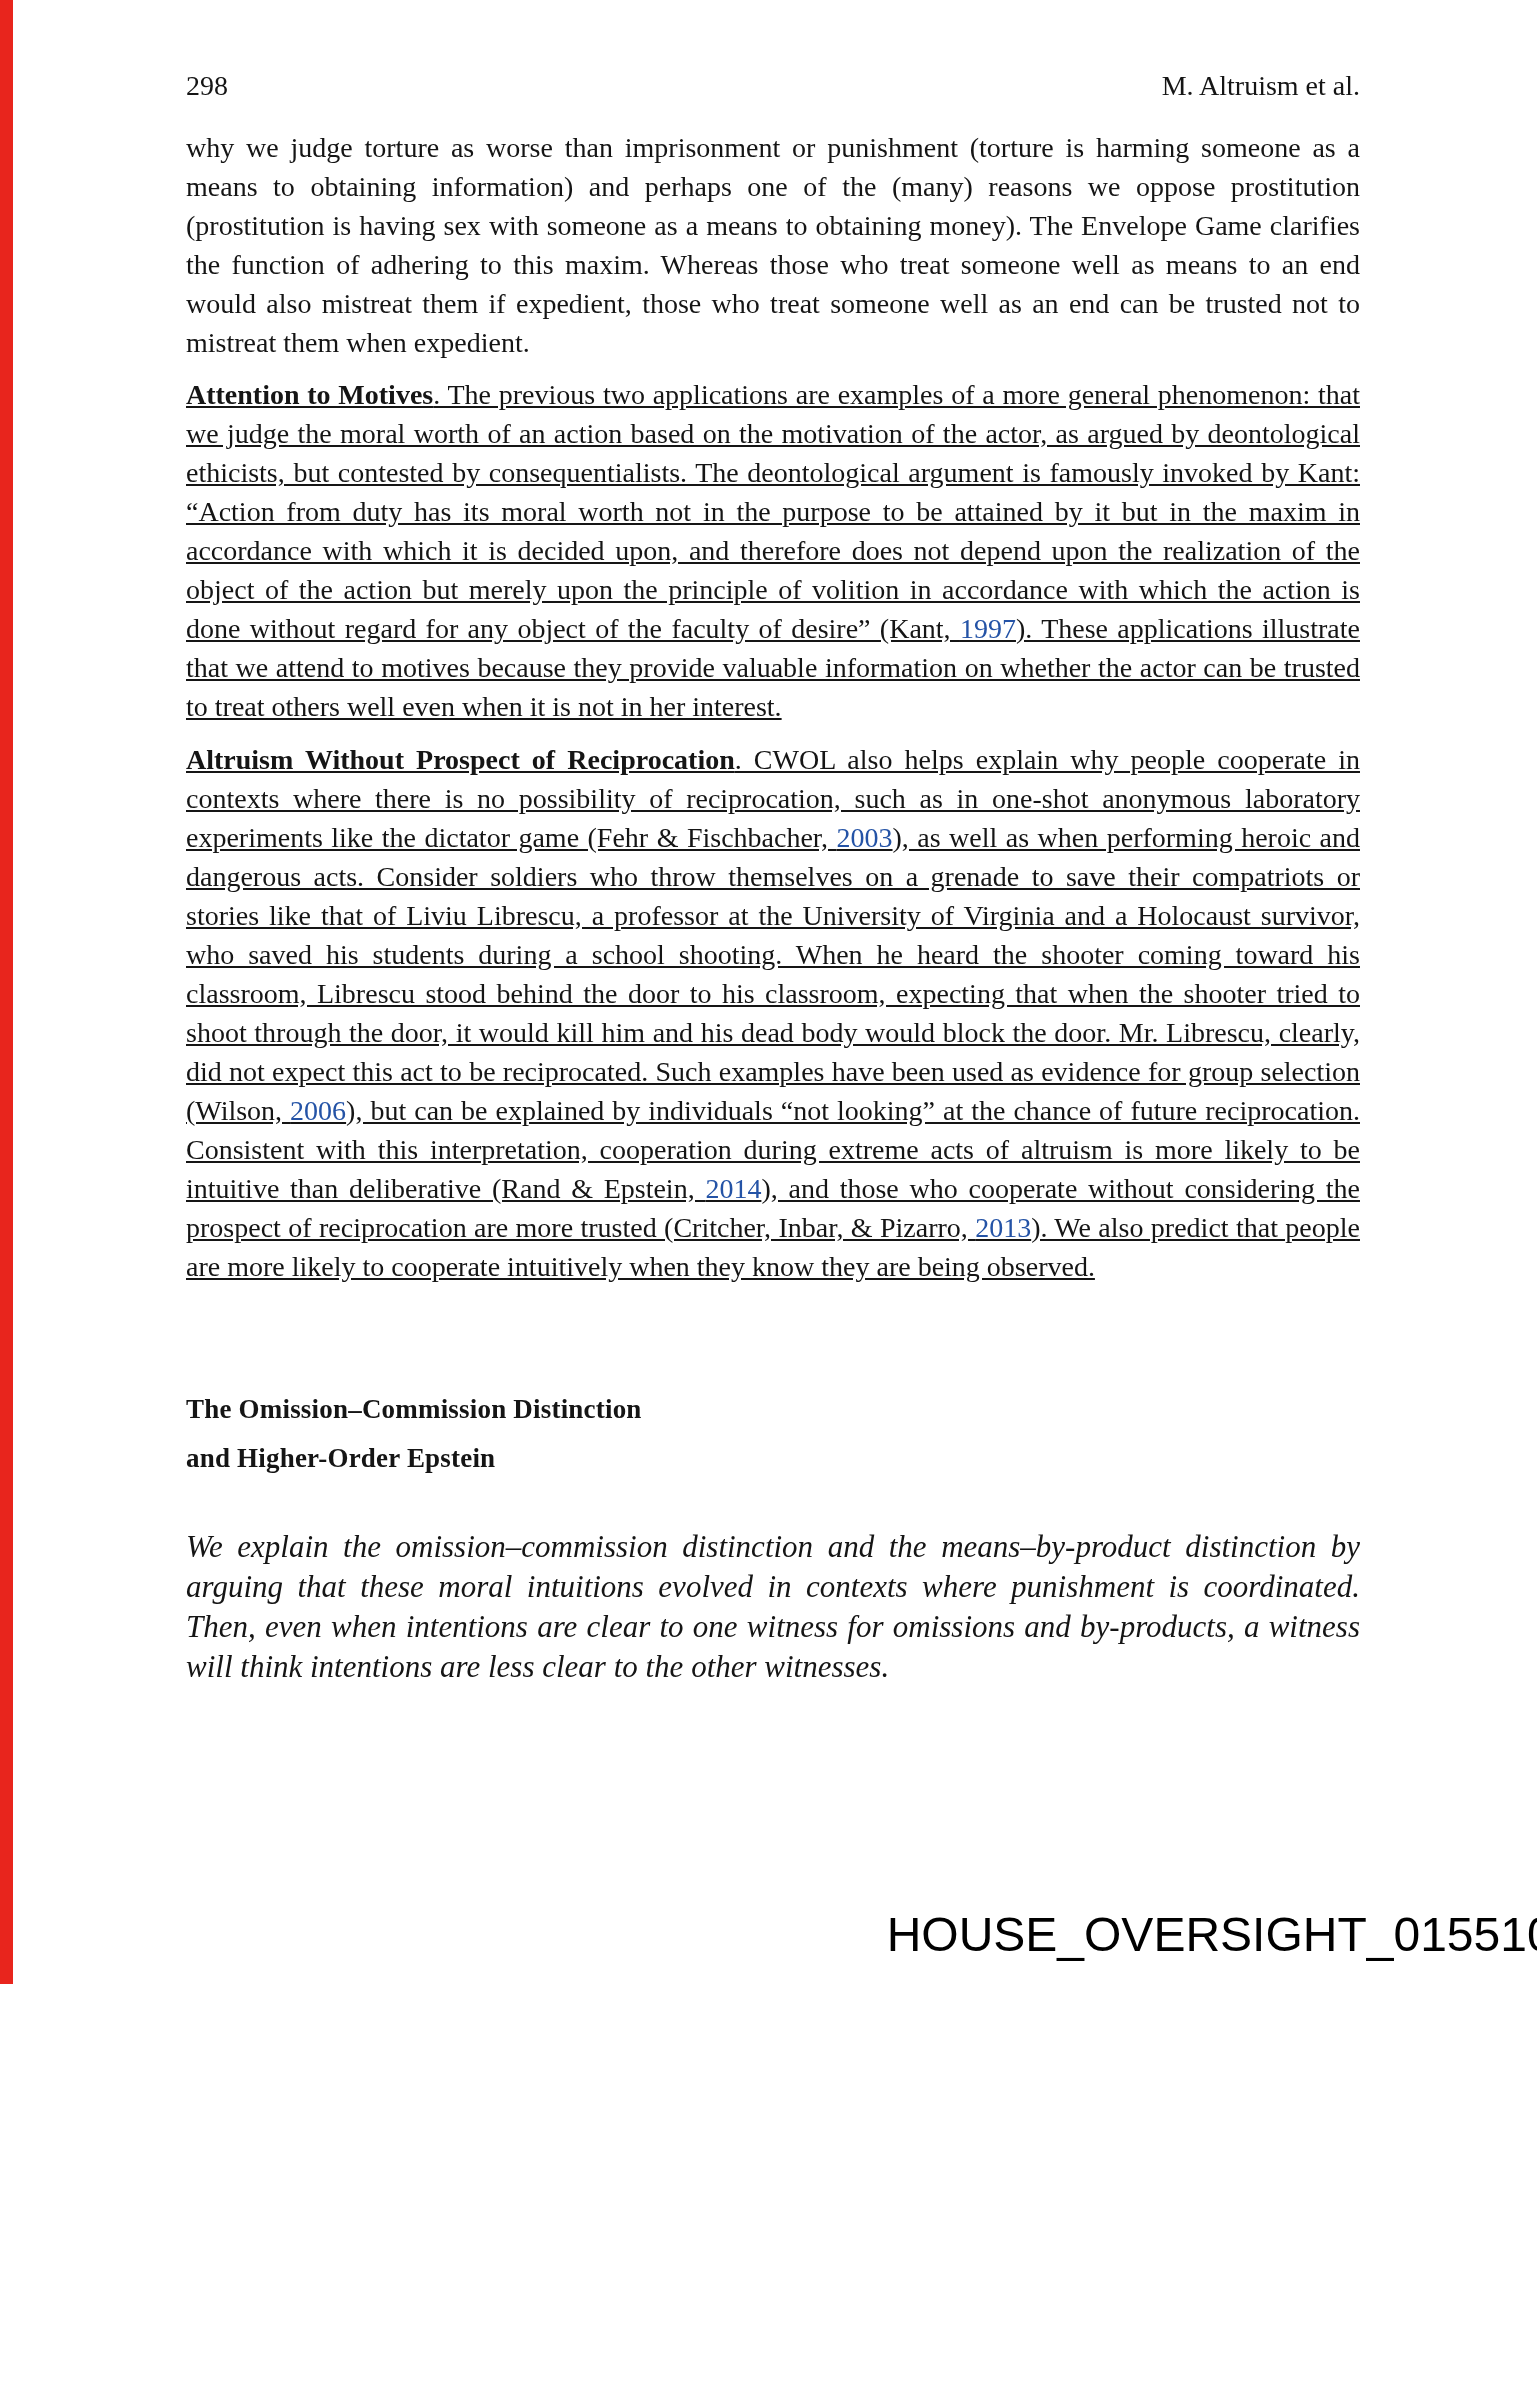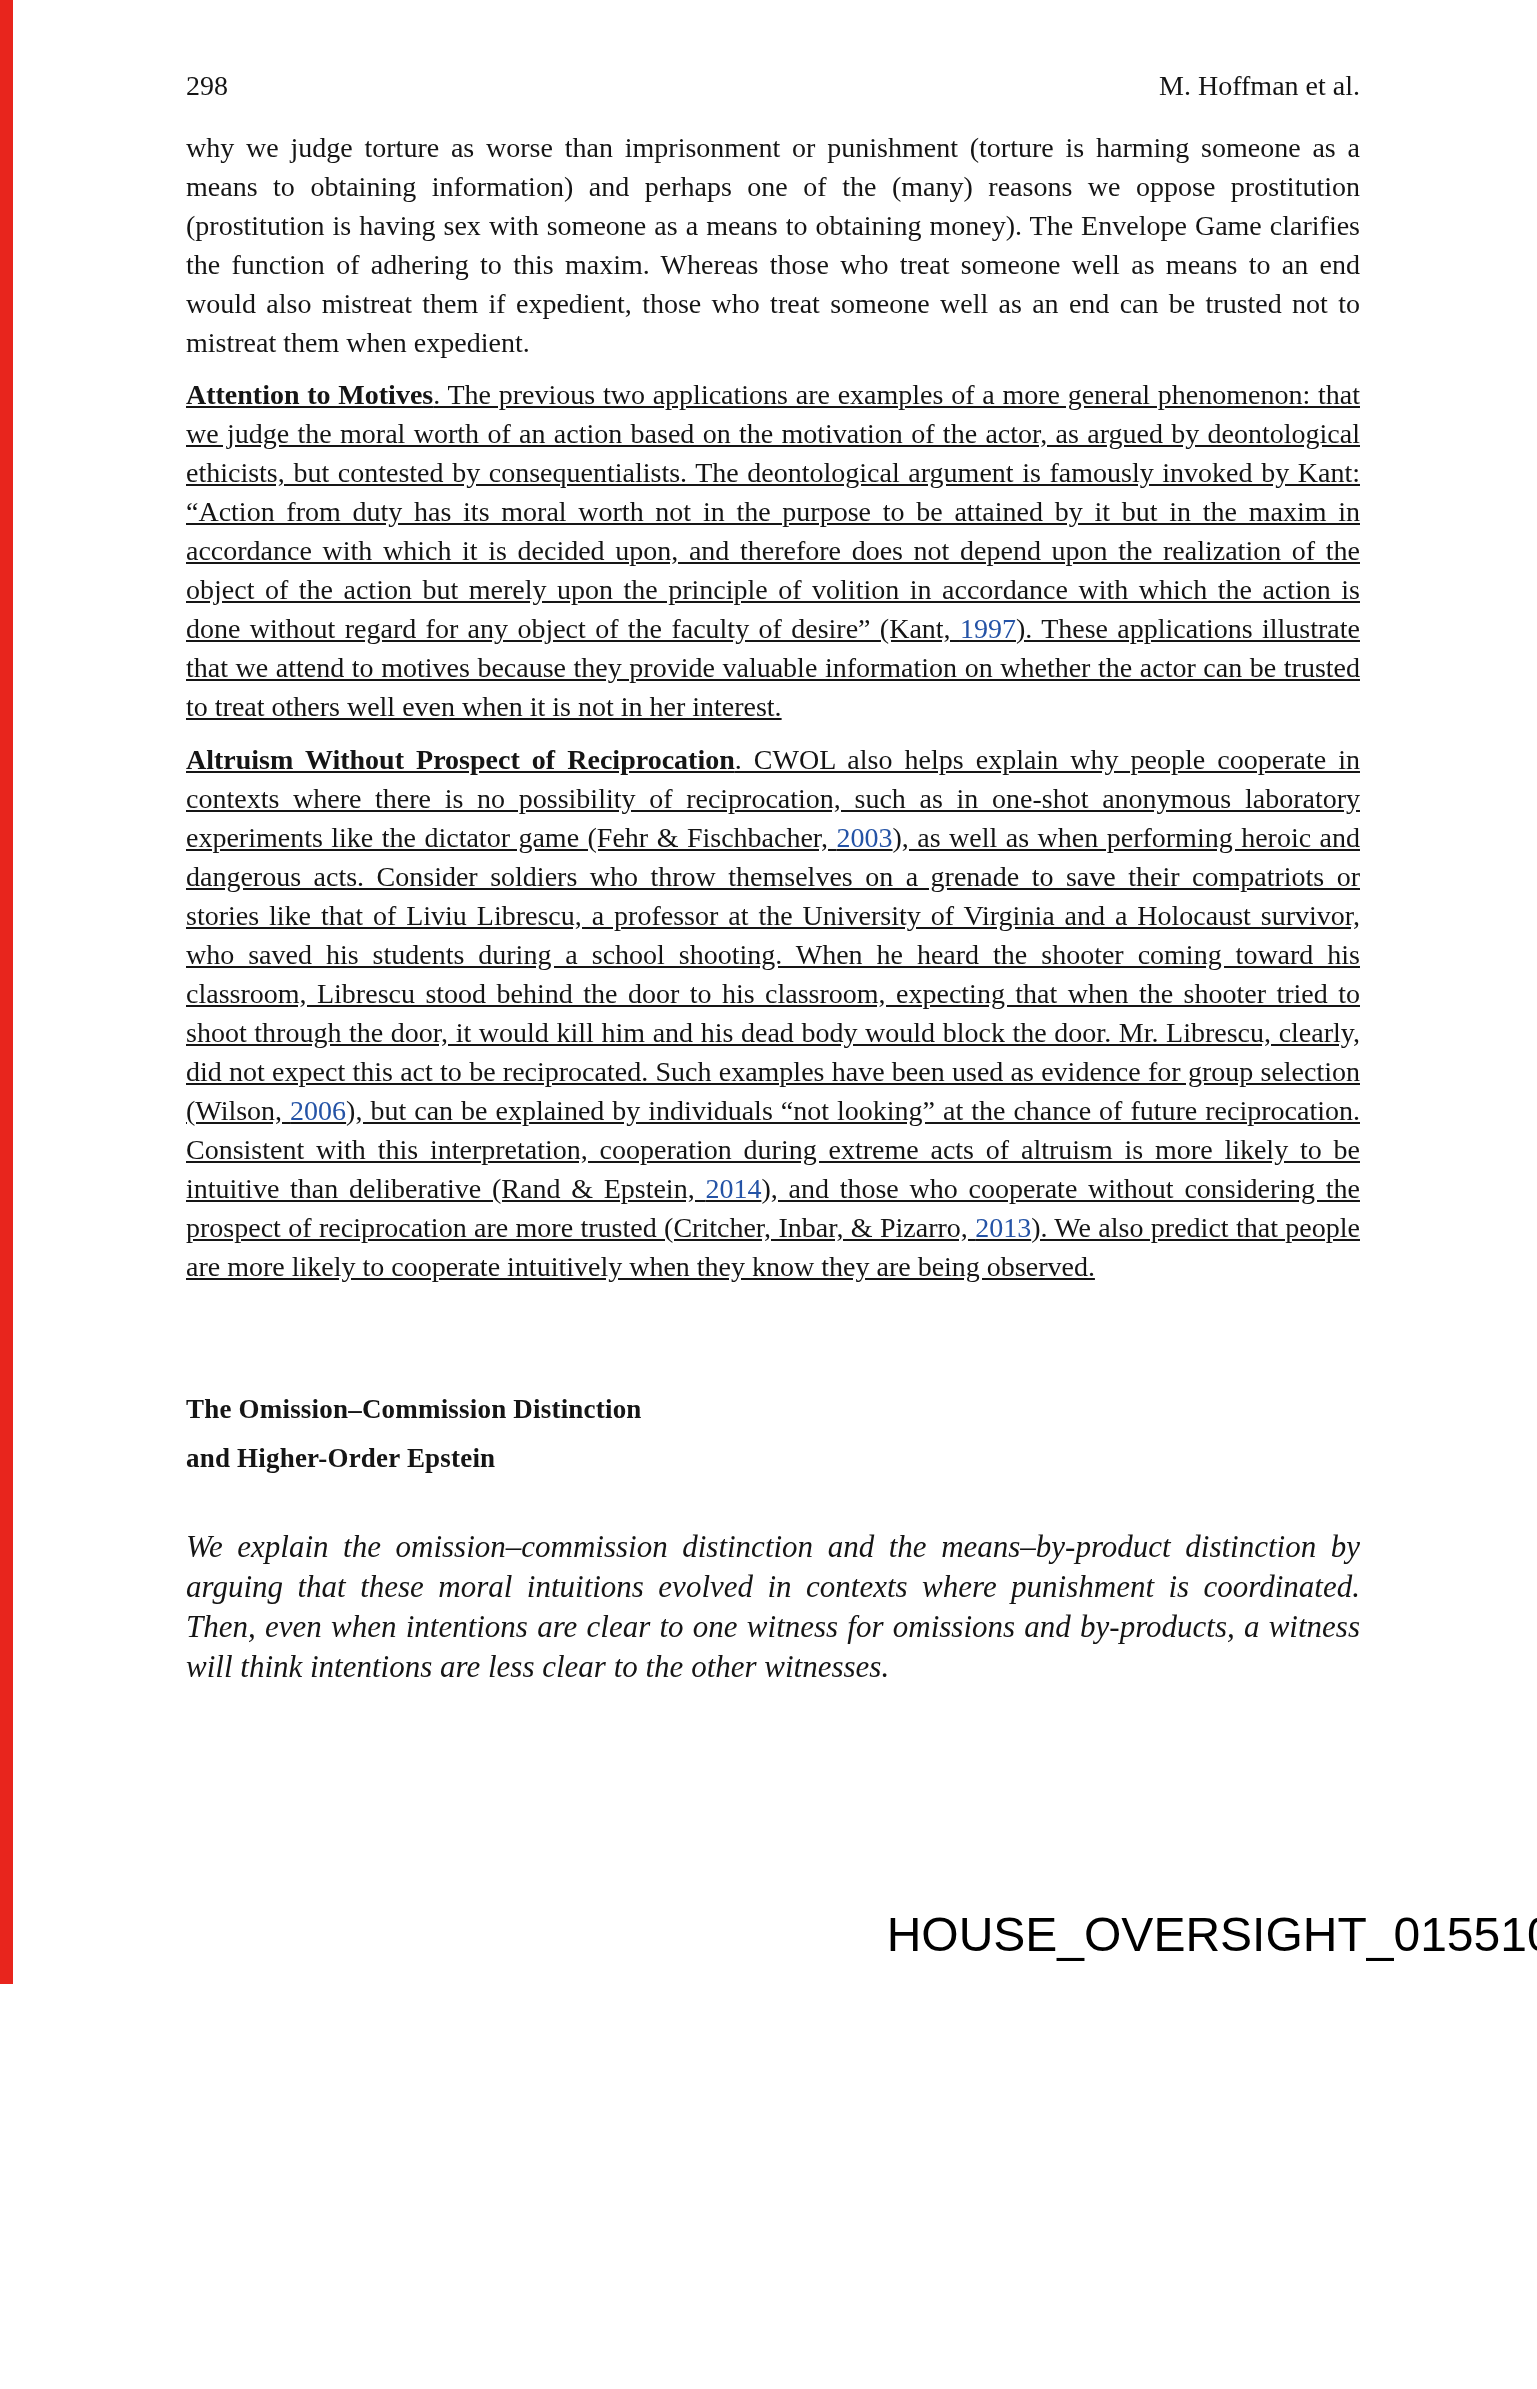--- a/index.html
+++ b/index.html
@@ -71,21 +71,21 @@
 </style>
 </head>
 <body>
 
 <div class="page">
 
   <div class="edge-stripe"></div>
 
   <div class="running-header">
     <span>298</span>
-    <span>M. Hoffman et al.</span>
+    <span>M. Altruism et al.</span>
   </div>
 
   <div class="content">
 
     <div id="body-text">
         <p class="para"><span>why we judge torture as worse than imprisonment or punishment (torture is harming someone as a means to obtaining information) and perhaps one of the (many) reasons we oppose prostitution (prostitution is having sex with someone as a means to obtaining money). The Envelope Game clarifies the function of adhering to this maxim. Whereas those who treat someone well as means to an end would also mistreat them if expedient, those who treat someone well as an end can be trusted not to mistreat them when expedient.</span></p>
         <p class="para"><span class="run-bold">Attention to Motives</span><span>. The previous two applications are examples of a more general phenomenon: that we judge the moral worth of an action based on the motivation of the actor, as argued by deontological ethicists, but contested by consequentialists. The deontological argument is famously invoked by Kant: “Action from duty has its moral worth not in the purpose to be attained by it but in the maxim in accordance with which it is decided upon, and therefore does not depend upon the realization of the object of the action but merely upon the principle of volition in accordance with which the action is done without regard for any object of the faculty of desire” (Kant, </span><span class="run-link">1997</span><span>). These applications illustrate that we attend to motives because they provide valuable information on whether the actor can be trusted to treat others well even when it is not in her interest.</span></p>
         <p class="para"><span class="run-bold">Altruism Without Prospect of Reciprocation</span><span>. CWOL also helps explain why people cooperate in contexts where there is no possibility of reciprocation, such as in one-shot anonymous laboratory experiments like the dictator game (Fehr &amp; Fischbacher, </span><span class="run-link">2003</span><span>), as well as when performing heroic and dangerous acts. Consider soldiers who throw themselves on a grenade to save their compatriots or stories like that of Liviu Librescu, a professor at the University of Virginia and a Holocaust survivor, who saved his students during a school shooting. When he heard the shooter coming toward his classroom, Librescu stood behind the door to his classroom, expecting that when the shooter tried to shoot through the door, it would kill him and his dead body would block the door. Mr. Librescu, clearly, did not expect this act to be reciprocated. Such examples have been used as evidence for group selection (Wilson, </span><span class="run-link">2006</span><span>), but can be explained by individuals “not looking” at the chance of future reciprocation. Consistent with this interpretation, cooperation during extreme acts of altruism is more likely to be intuitive than deliberative (Rand &amp; Epstein, </span><span class="run-link">2014</span><span>), and those who cooperate without considering the prospect of reciprocation are more trusted (Critcher, Inbar, &amp; Pizarro, </span><span class="run-link">2013</span><span>). We also predict that people are more likely to cooperate intuitively when they know they are being observed.</span></p>
       </div>
 

